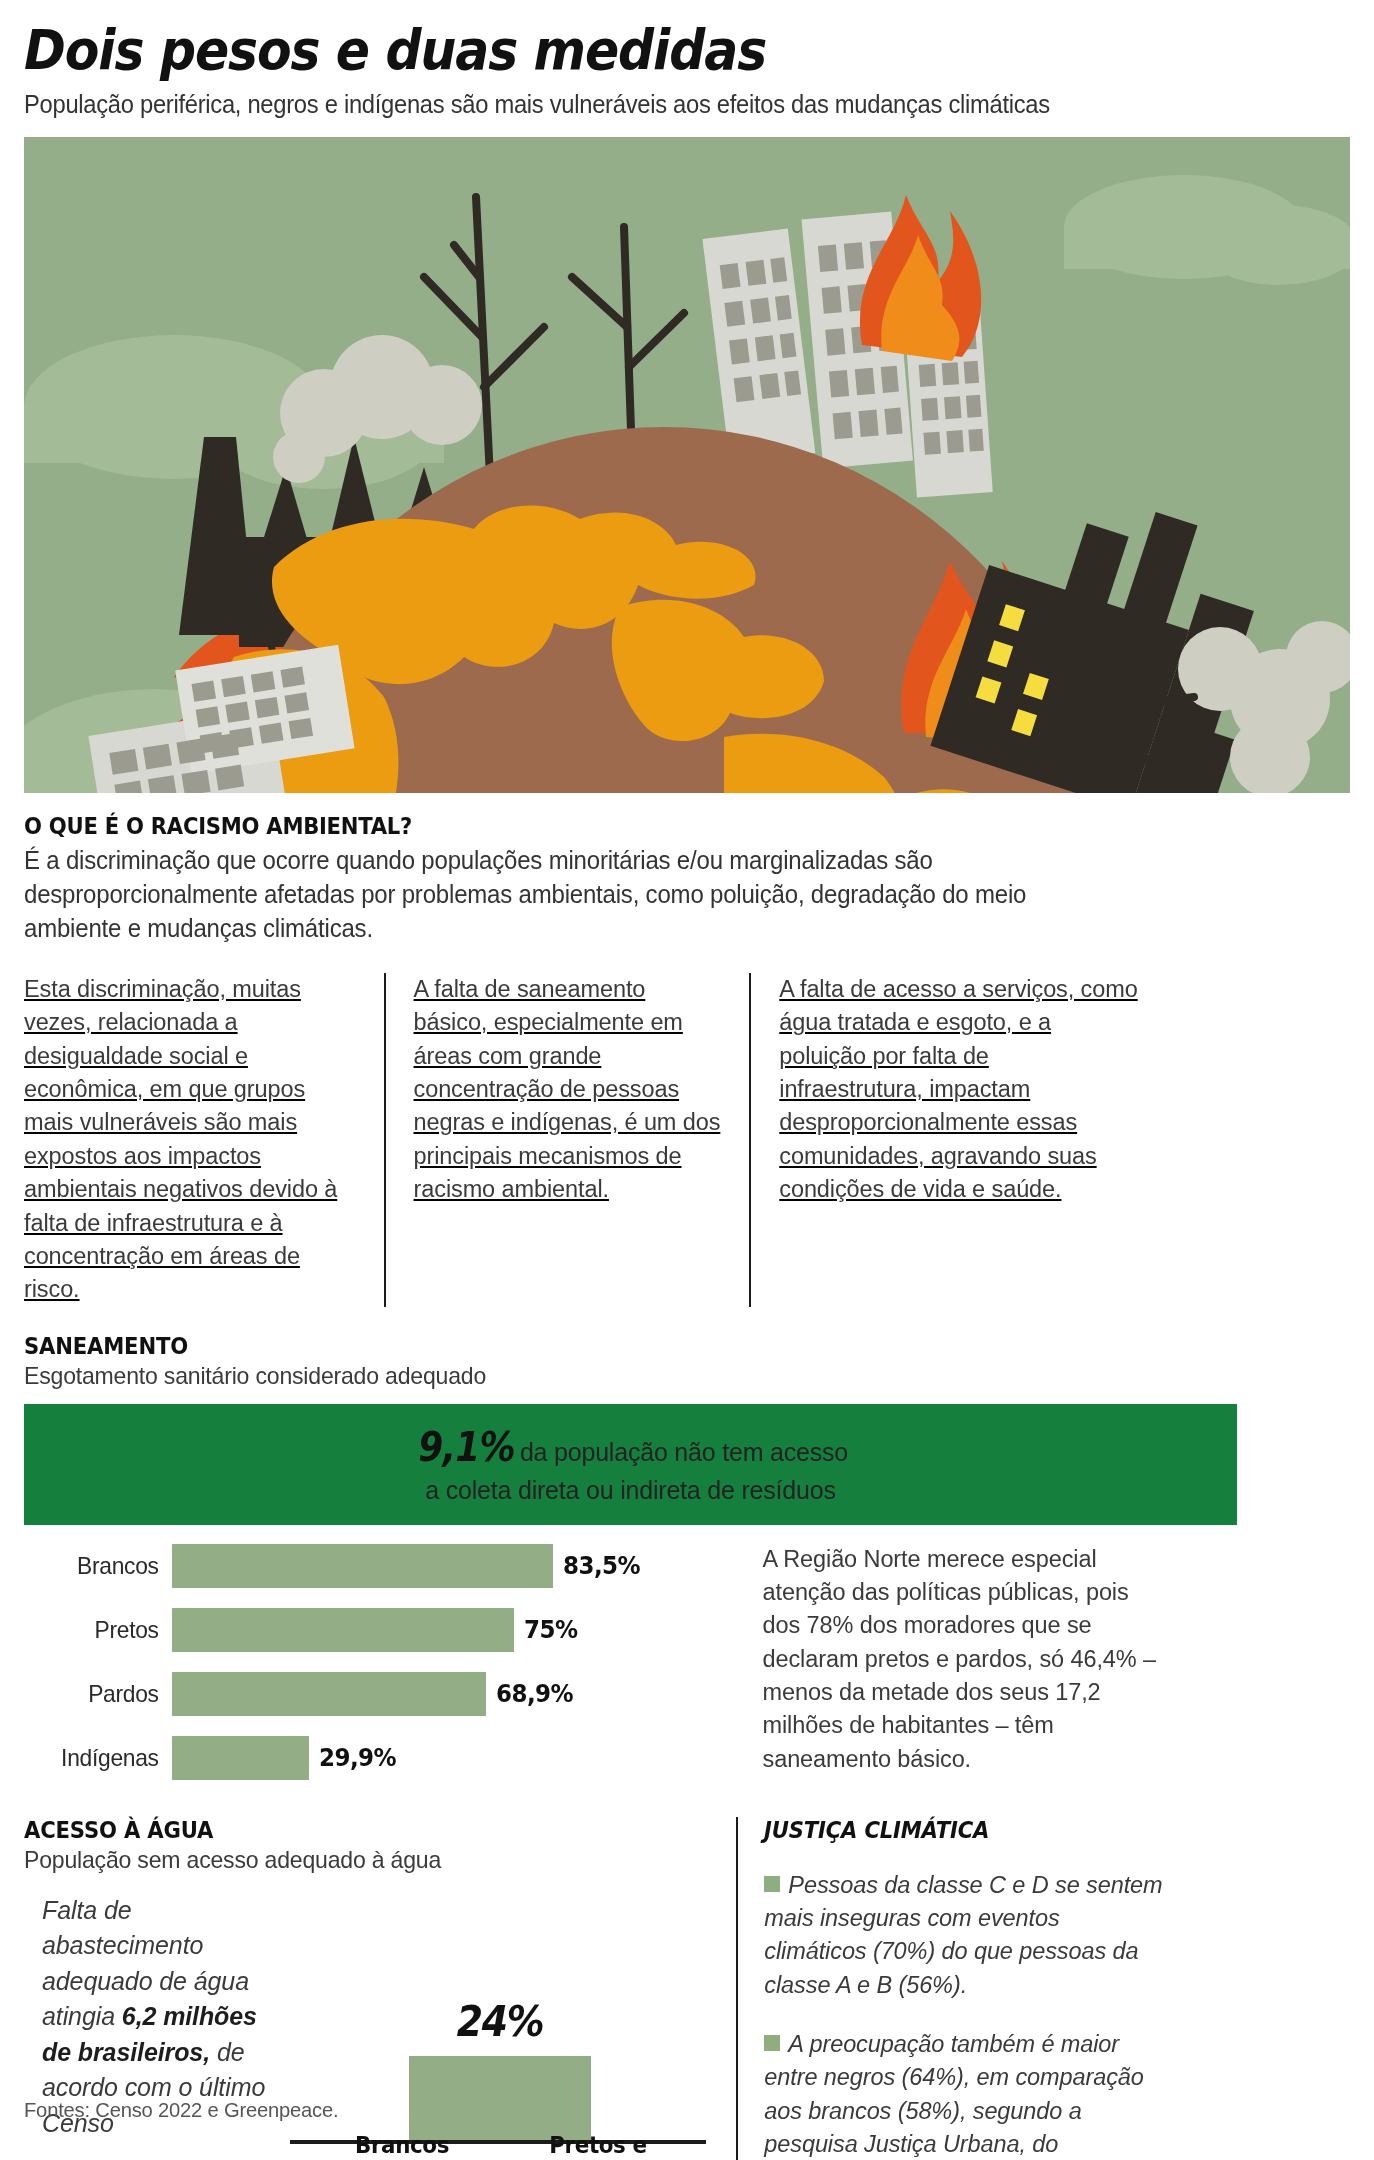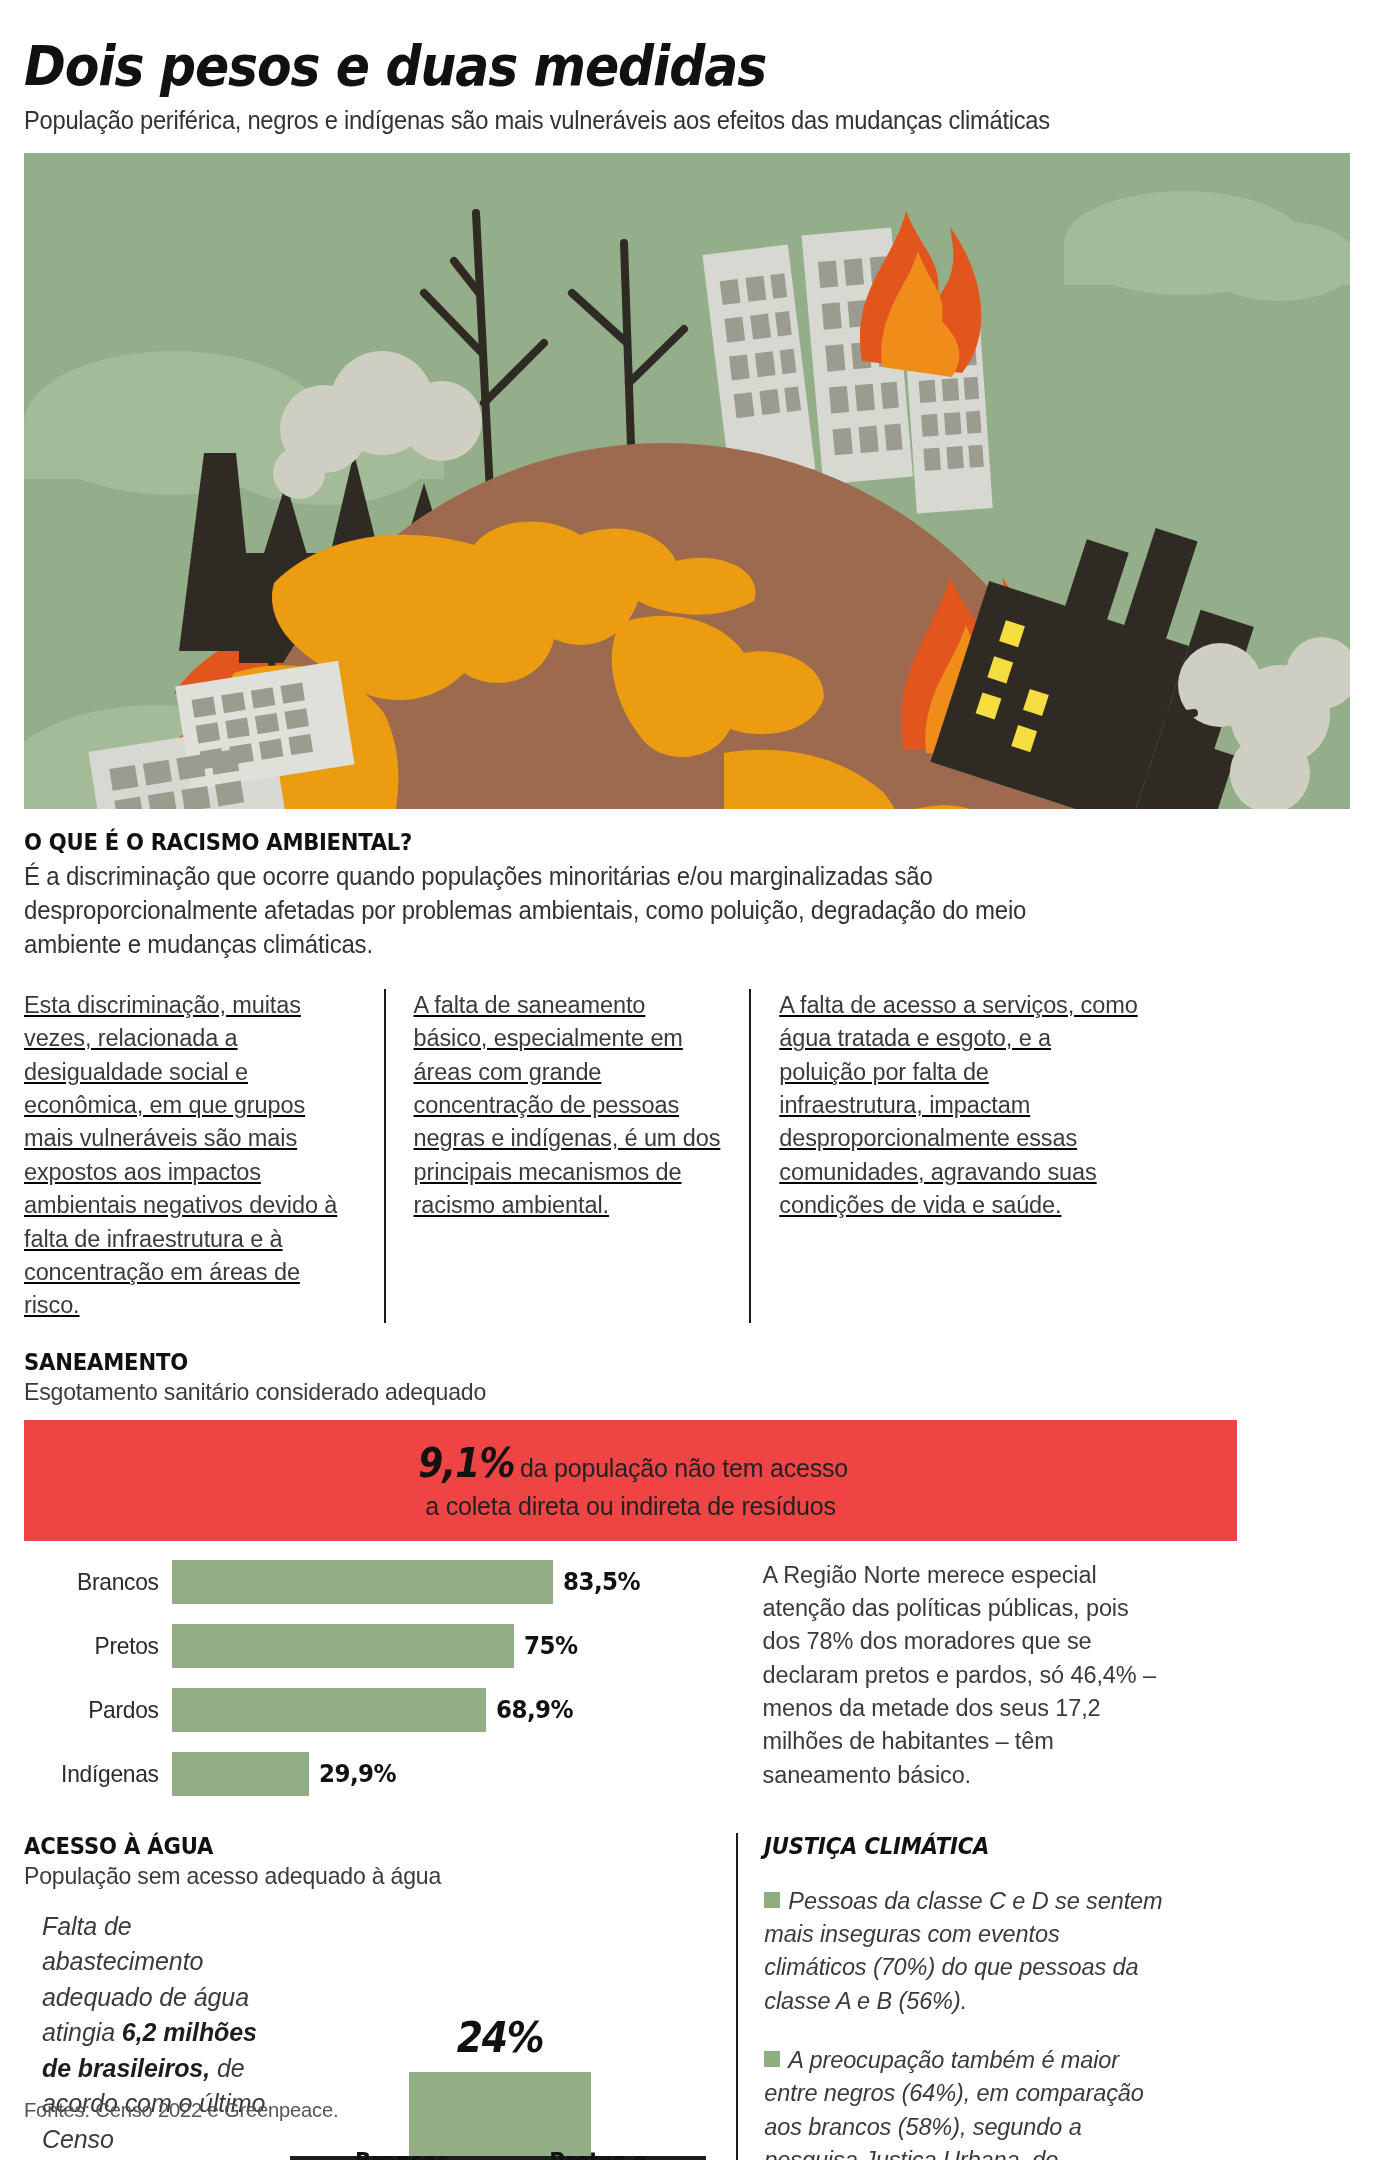--- a/index.html
+++ b/index.html
@@ -3,21 +3,21 @@
 <meta charset="utf-8">
 <style>
   * { box-sizing: border-box; margin: 0; padding: 0; }
   html, body {
     width: 1374px;
     background: #ffffff;
     font-family: "Liberation Sans", sans-serif;
   }
   body { width: 1374px; height: 2160px; position: relative; overflow: hidden; }
 
-  .page { width: 1190px; height: 2160px; padding: 16px 24px; position: relative; }
+  .page { width: 1190px; height: 2160px; padding: 0 24px; position: relative; }
 
   
   .title {
     font-family: "DejaVu Sans", sans-serif;
     font-weight: bold;
     font-style: italic;
     font-size: 56px;
     letter-spacing: -1.2px;
     color: #111111;
     line-height: 1.0;
@@ -100,21 +100,21 @@
     margin-top: 3px;
     letter-spacing: -0.2px;
     transform: scaleX(0.96);
     transform-origin: left center;
   }
   .saneamento { margin-top: 26px; }
 
   .statbox {
     margin-top: 14px;
     width: 1213px;
-    background: #ef4444;
+    background: #15803d;
     padding: 22px 0 20px 0;
     text-align: center;
   }
   .statbox .line1 { line-height: 1.05; }
   .statbig {
     font-family: "DejaVu Sans", sans-serif;
     font-weight: bold;
     font-style: italic;
     font-size: 40px;
     color: #111;

